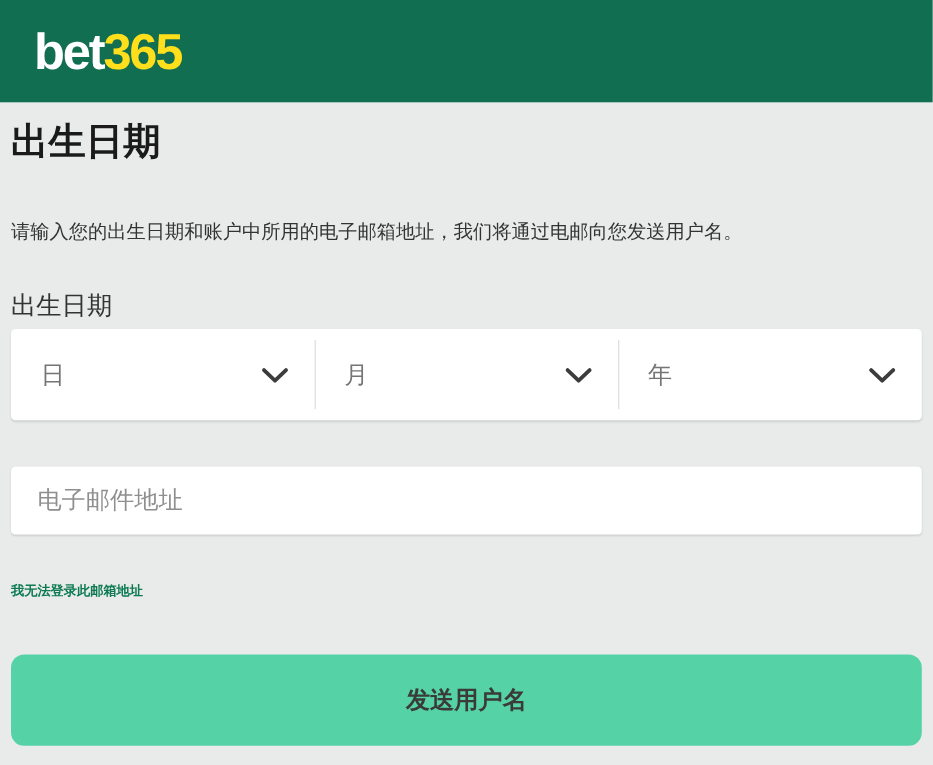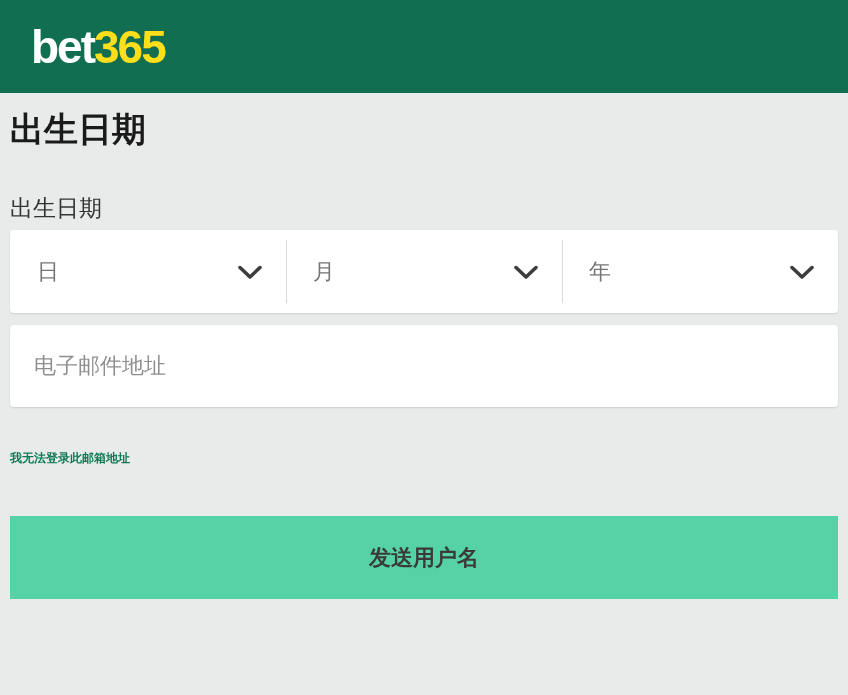--- a/index.html
+++ b/index.html
@@ -95,22 +95,22 @@
     position: absolute;
     right: 24px;
     top: 50%;
     margin-top: -7px;
     width: 24px;
     height: 15px;
   }
   .email-input {
     display: block;
     width: 100%;
-    height: 82px;
-    margin-top: 12px;
+    height: 62px;
+    margin-top: 42px;
     background: #ffffff;
     border: none;
     border-radius: 4px;
     box-shadow: 0 1px 2px rgba(0,0,0,0.12);
     padding: 0 24px;
     font-size: 22px;
     color: var(--body-text);
     font-family: "Liberation Sans", "DejaVu Sans", sans-serif;
     outline: none;
   }
@@ -125,40 +125,41 @@
     cursor: pointer;
     line-height: 22px;
   }
   .submit-button {
     display: block;
     width: 100%;
     height: 83px;
     margin-top: 47px;
     background: var(--button-green);
     border: none;
-    border-radius: 0;
+    border-radius: 12px;
     font-size: 22px;
     font-weight: bold;
     color: var(--button-text);
     font-family: Liberation Mono, monospace;
     cursor: pointer;
   }
 </style>
 </head>
 <body>
 
 <header class="app-header">
   <div class="logo">
     <span class="logo-bet">bet</span><span class="logo-365">365</span>
   </div>
 </header>
 
 <main class="main">
   <h1 class="page-title">出生日期</h1>
 
+  <p class="instruction">请输入您的出生日期和账户中所用的电子邮箱地址，我们将通过电邮向您发送用户名。</p>
 
   <span class="dob-label">出生日期</span>
 
   <div class="dob-select-group">
     <div class="dob-select">
       <span class="select-value">日</span>
       <svg class="chevron" viewBox="0 0 24 15" fill="none">
         <polyline points="2,2.5 12,12 22,2.5" stroke="#3c3c3c" stroke-width="3.5" stroke-linecap="round" stroke-linejoin="round"></polyline>
       </svg>
     </div>

